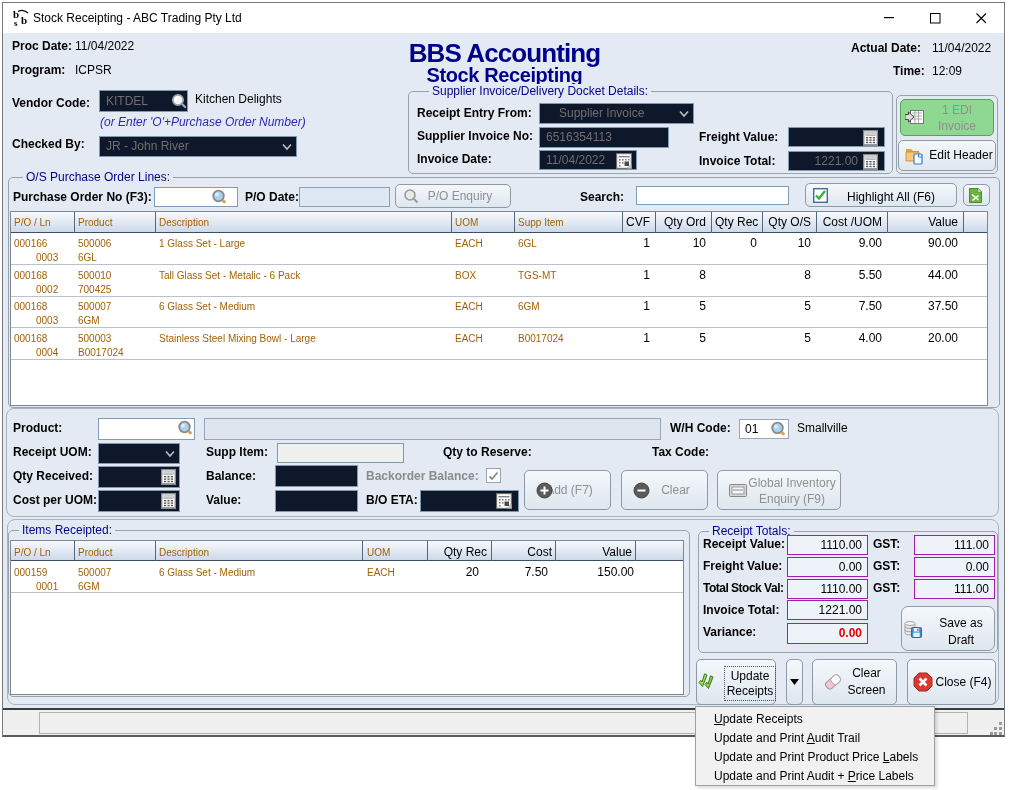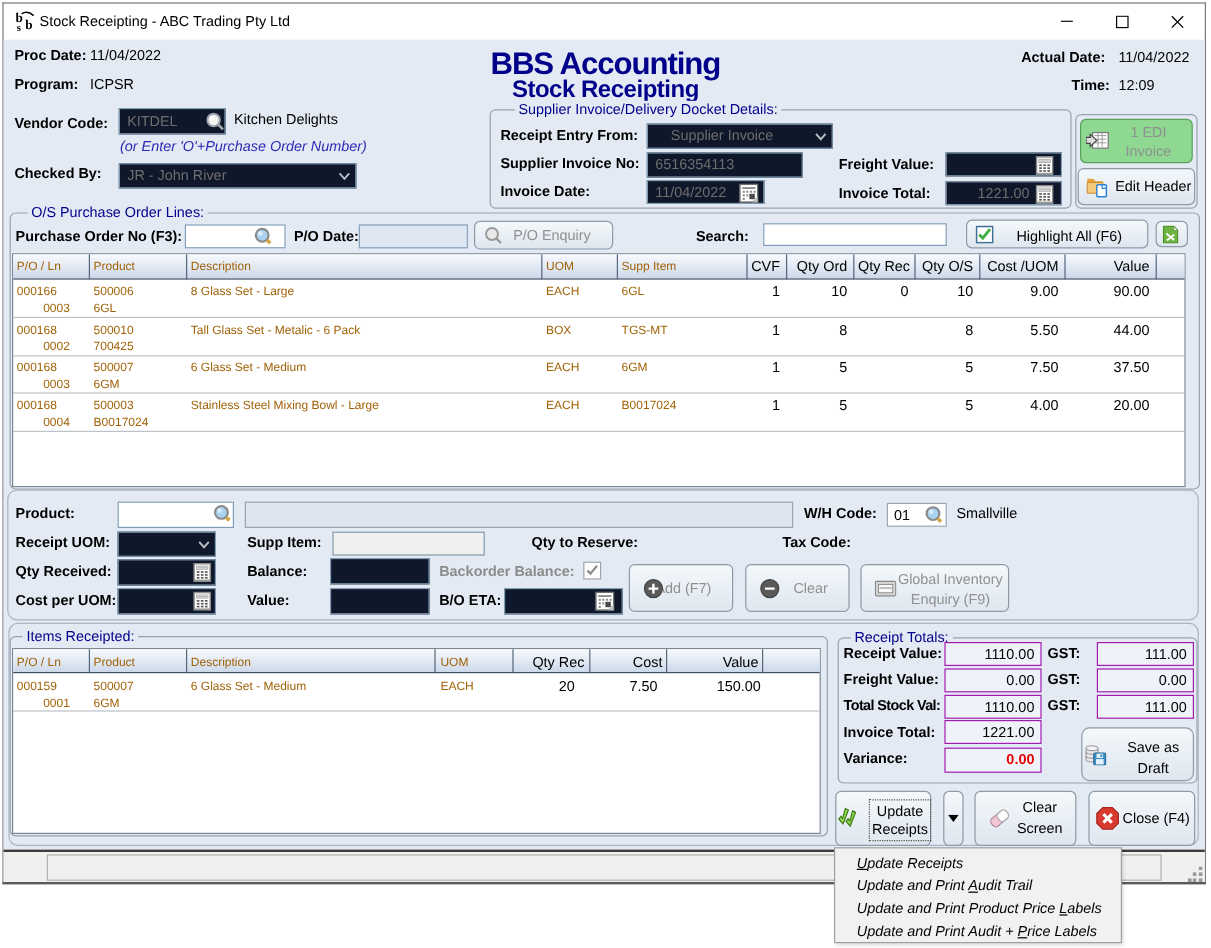--- a/index.html
+++ b/index.html
@@ -13,21 +13,21 @@
 .sbar { position:absolute; left:3px; top:710px; width:1001px; height:25px; background:#f0f0f0; }
 .grp { position:absolute; border:1px solid #99a3ad; border-radius:5px; }
 .cap { position:absolute; top:-8px; font-size:12px; line-height:15px; color:#00008b; background:#e3eaf4; padding:0 3px; white-space:nowrap; }
 .tb { position:absolute; border:1px solid #7e9ab0; background:#0f172a; font-size:12px; color:#6e6e6e; white-space:nowrap; overflow:hidden; }
 .tbw { position:absolute; border:1px solid #7f9db9; background:#fff; font-size:12px; color:#000; overflow:hidden; }
 .btn { position:absolute; border:1px solid #8e9aa6; border-radius:5px; background:linear-gradient(#f4f8fb,#dee6ef); font-size:12px; color:#000; text-align:center; }
 .btn.dis { color:#909090; }
 .chev { position:absolute; right:3px; top:50%; margin-top:-4px; width:12px; height:8px; }
 .cell { position:absolute; font-size:10px; line-height:13px; color:#a16207; white-space:nowrap; }
 .cellr { position:absolute; font-size:12px; line-height:13px; color:#000; white-space:nowrap; text-align:right; }
-.mitem { position:absolute; left:18px; font-size:12px; line-height:14px; color:#000; white-space:nowrap;font-style:italic; }
+.mitem { position:absolute; left:18px; font-size:12px; line-height:14px; color:#000; white-space:nowrap; }
 u { text-decoration:underline; }
 .vsep { position:absolute; top:212px; width:1px; height:21px; background:#55677c; }
 .rsep { position:absolute; left:11px; width:976px; height:1px; background:#bcc2ca; }
 .vsep2 { position:absolute; top:541px; width:1px; height:20px; background:#55677c; }
 .rsep2 { position:absolute; left:11px; width:672px; height:1px; background:#bcc2ca; }
 .tot { position:absolute; width:81px; height:20px; border:1px solid #a21caf; background:#eef3f9; font-size:12px; color:#000; text-align:right; line-height:18px; padding-right:5px; }
 </style>
 </head>
 <body>
 <div class="win"></div>
@@ -224,21 +224,21 @@
 
 <div class="rsep" style="top:264px"></div>
 <div class="rsep" style="top:296px"></div>
 <div class="rsep" style="top:327px"></div>
 <div class="rsep" style="top:359px"></div>
 
 <div class="cell" style="left:14px;top:237px">000166</div>
 <div class="cell" style="left:36px;top:251px">0003</div>
 <div class="cell" style="left:78px;top:237px">500006</div>
 <div class="cell" style="left:78px;top:251px">6GL</div>
-<div class="cell" style="left:159px;top:237px">8 Glass Set - Large</div>
+<div class="cell" style="left:159px;top:237px">1 Glass Set - Large</div>
 <div class="cell" style="left:455px;top:237px">EACH</div>
 <div class="cell" style="left:518px;top:237px">6GL</div>
 <div class="cellr" style="left:620px;top:237px;width:30px">1</div>
 <div class="cellr" style="left:666px;top:237px;width:40px">10</div>
 <div class="cellr" style="left:717px;top:237px;width:40px">0</div>
 <div class="cellr" style="left:771px;top:237px;width:40px">10</div>
 <div class="cellr" style="left:842px;top:237px;width:40px">9.00</div>
 <div class="cellr" style="left:908px;top:237px;width:50px">90.00</div>
 
 <div class="cell" style="left:14px;top:269px">000168</div>

